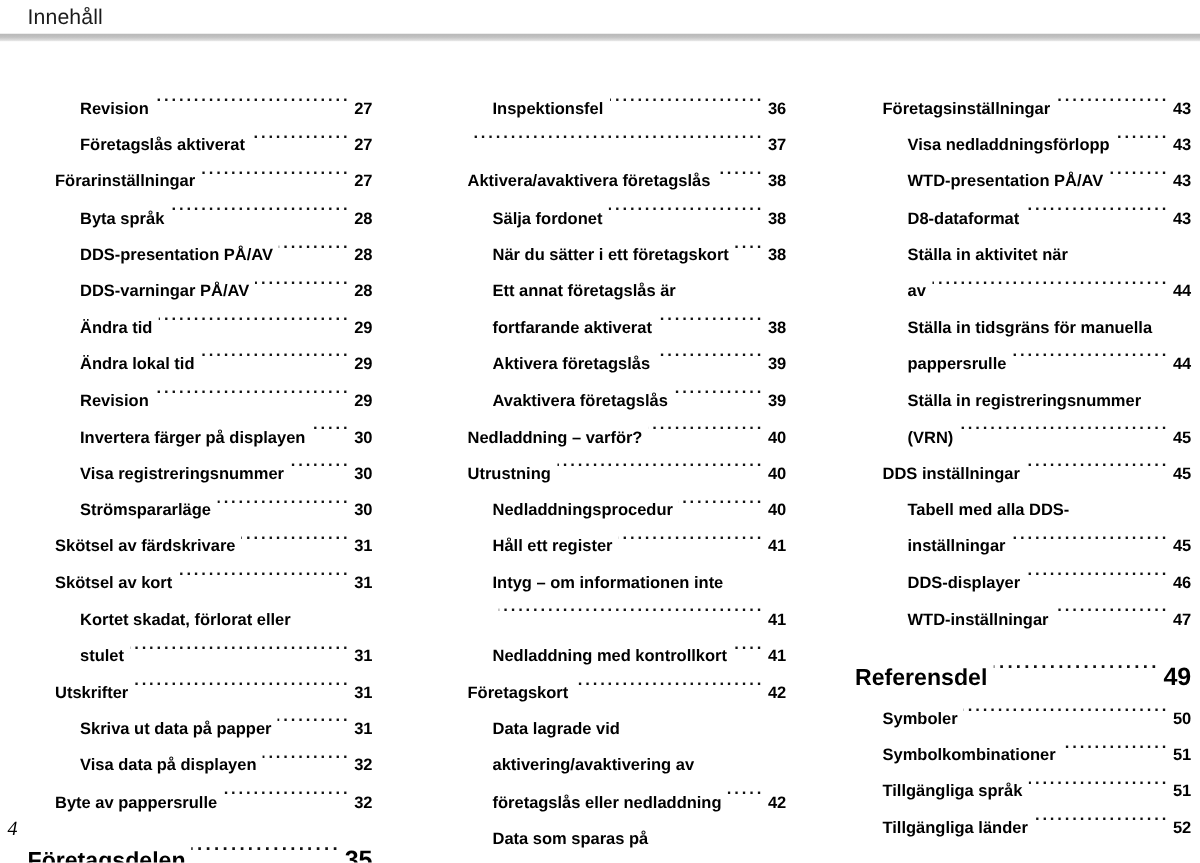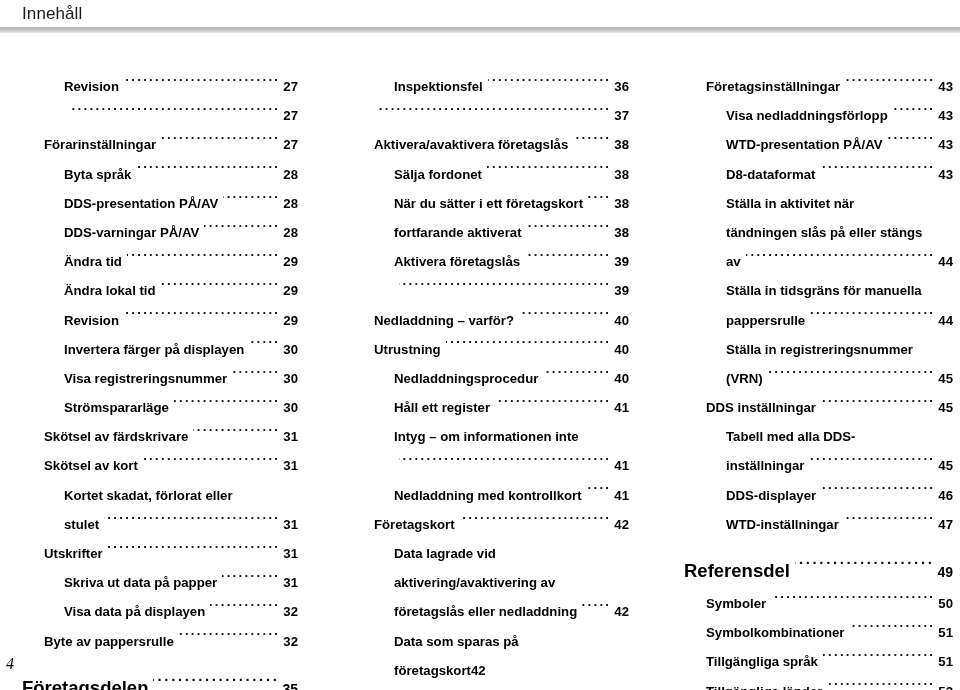--- a/index.html
+++ b/index.html
@@ -98,21 +98,21 @@
     font-weight: bold;
   }
 
   
   .toc-entry.lvl0 {
     font-size: 18.5px;
     height: 37px;
     line-height: 37px;
     padding-left: 0px;
   }
-  .toc-entry.lvl0 .pageno { font-size: 14px; }
+  .toc-entry.lvl0 .pageno { font-size: 20px; }
   .toc-entry.lvl0 .leader::before { font-size: 15px; letter-spacing: 2.6px; }
 
   
   .toc-entry.lvl1 { padding-left: 22px; }
   
   .toc-entry.lvl2 { padding-left: 42px; }
 
   
   .toc-entry.cont-top .leader,
   .toc-entry.cont-top .pageno { visibility: hidden; }
@@ -141,20 +141,21 @@
 </div>
 
 <div class="toc-columns">
   <div class="toc-col toc-col-left">
       <div class="toc-entry lvl2">
         <span class="label">Revision</span>
         <span class="leader"></span>
         <span class="pageno">27</span>
       </div>
       <div class="toc-entry lvl2">
+        <span class="label">Företagslås aktiverat</span>
         <span class="leader"></span>
         <span class="pageno">27</span>
       </div>
       <div class="toc-entry lvl1">
         <span class="label">Förarinställningar</span>
         <span class="leader"></span>
         <span class="pageno">27</span>
       </div>
       <div class="toc-entry lvl2">
         <span class="label">Byta språk</span>
@@ -266,31 +267,37 @@
       <div class="toc-entry lvl2">
         <span class="label">Sälja fordonet</span>
         <span class="leader"></span>
         <span class="pageno">38</span>
       </div>
       <div class="toc-entry lvl2">
         <span class="label">När du sätter i ett företagskort</span>
         <span class="leader"></span>
         <span class="pageno">38</span>
       </div>
+      <div class="toc-entry lvl2 cont-top">
+        <span class="label">Ett annat företagslås är</span>
+        <span class="leader"></span>
+        <span class="pageno"></span>
+      </div>
       <div class="toc-entry lvl2">
         <span class="label">fortfarande aktiverat</span>
         <span class="leader"></span>
         <span class="pageno">38</span>
       </div>
       <div class="toc-entry lvl2">
         <span class="label">Aktivera företagslås</span>
         <span class="leader"></span>
         <span class="pageno">39</span>
       </div>
       <div class="toc-entry lvl2">
+        <span class="label">Avaktivera företagslås</span>
         <span class="leader"></span>
         <span class="pageno">39</span>
       </div>
       <div class="toc-entry lvl1">
         <span class="label">Nedladdning – varför?</span>
         <span class="leader"></span>
         <span class="pageno">40</span>
       </div>
       <div class="toc-entry lvl1">
         <span class="label">Utrustning</span>
@@ -367,25 +374,20 @@
         <span class="leader"></span>
         <span class="pageno">43</span>
       </div>
       <div class="toc-entry lvl2">
         <span class="label">D8-dataformat</span>
         <span class="leader"></span>
         <span class="pageno">43</span>
       </div>
       <div class="toc-entry lvl2 cont-top">
         <span class="label">Ställa in aktivitet när</span>
-        <span class="leader"></span>
-        <span class="pageno"></span>
-      </div>
-      <div class="toc-entry lvl2 cont-top">
-        <span class="label">tändningen slås på eller stängs</span>
         <span class="leader"></span>
         <span class="pageno"></span>
       </div>
       <div class="toc-entry lvl2">
         <span class="label">av</span>
         <span class="leader"></span>
         <span class="pageno">44</span>
       </div>
       <div class="toc-entry lvl2 cont-top">
         <span class="label">Ställa in tidsgräns för manuella</span>

